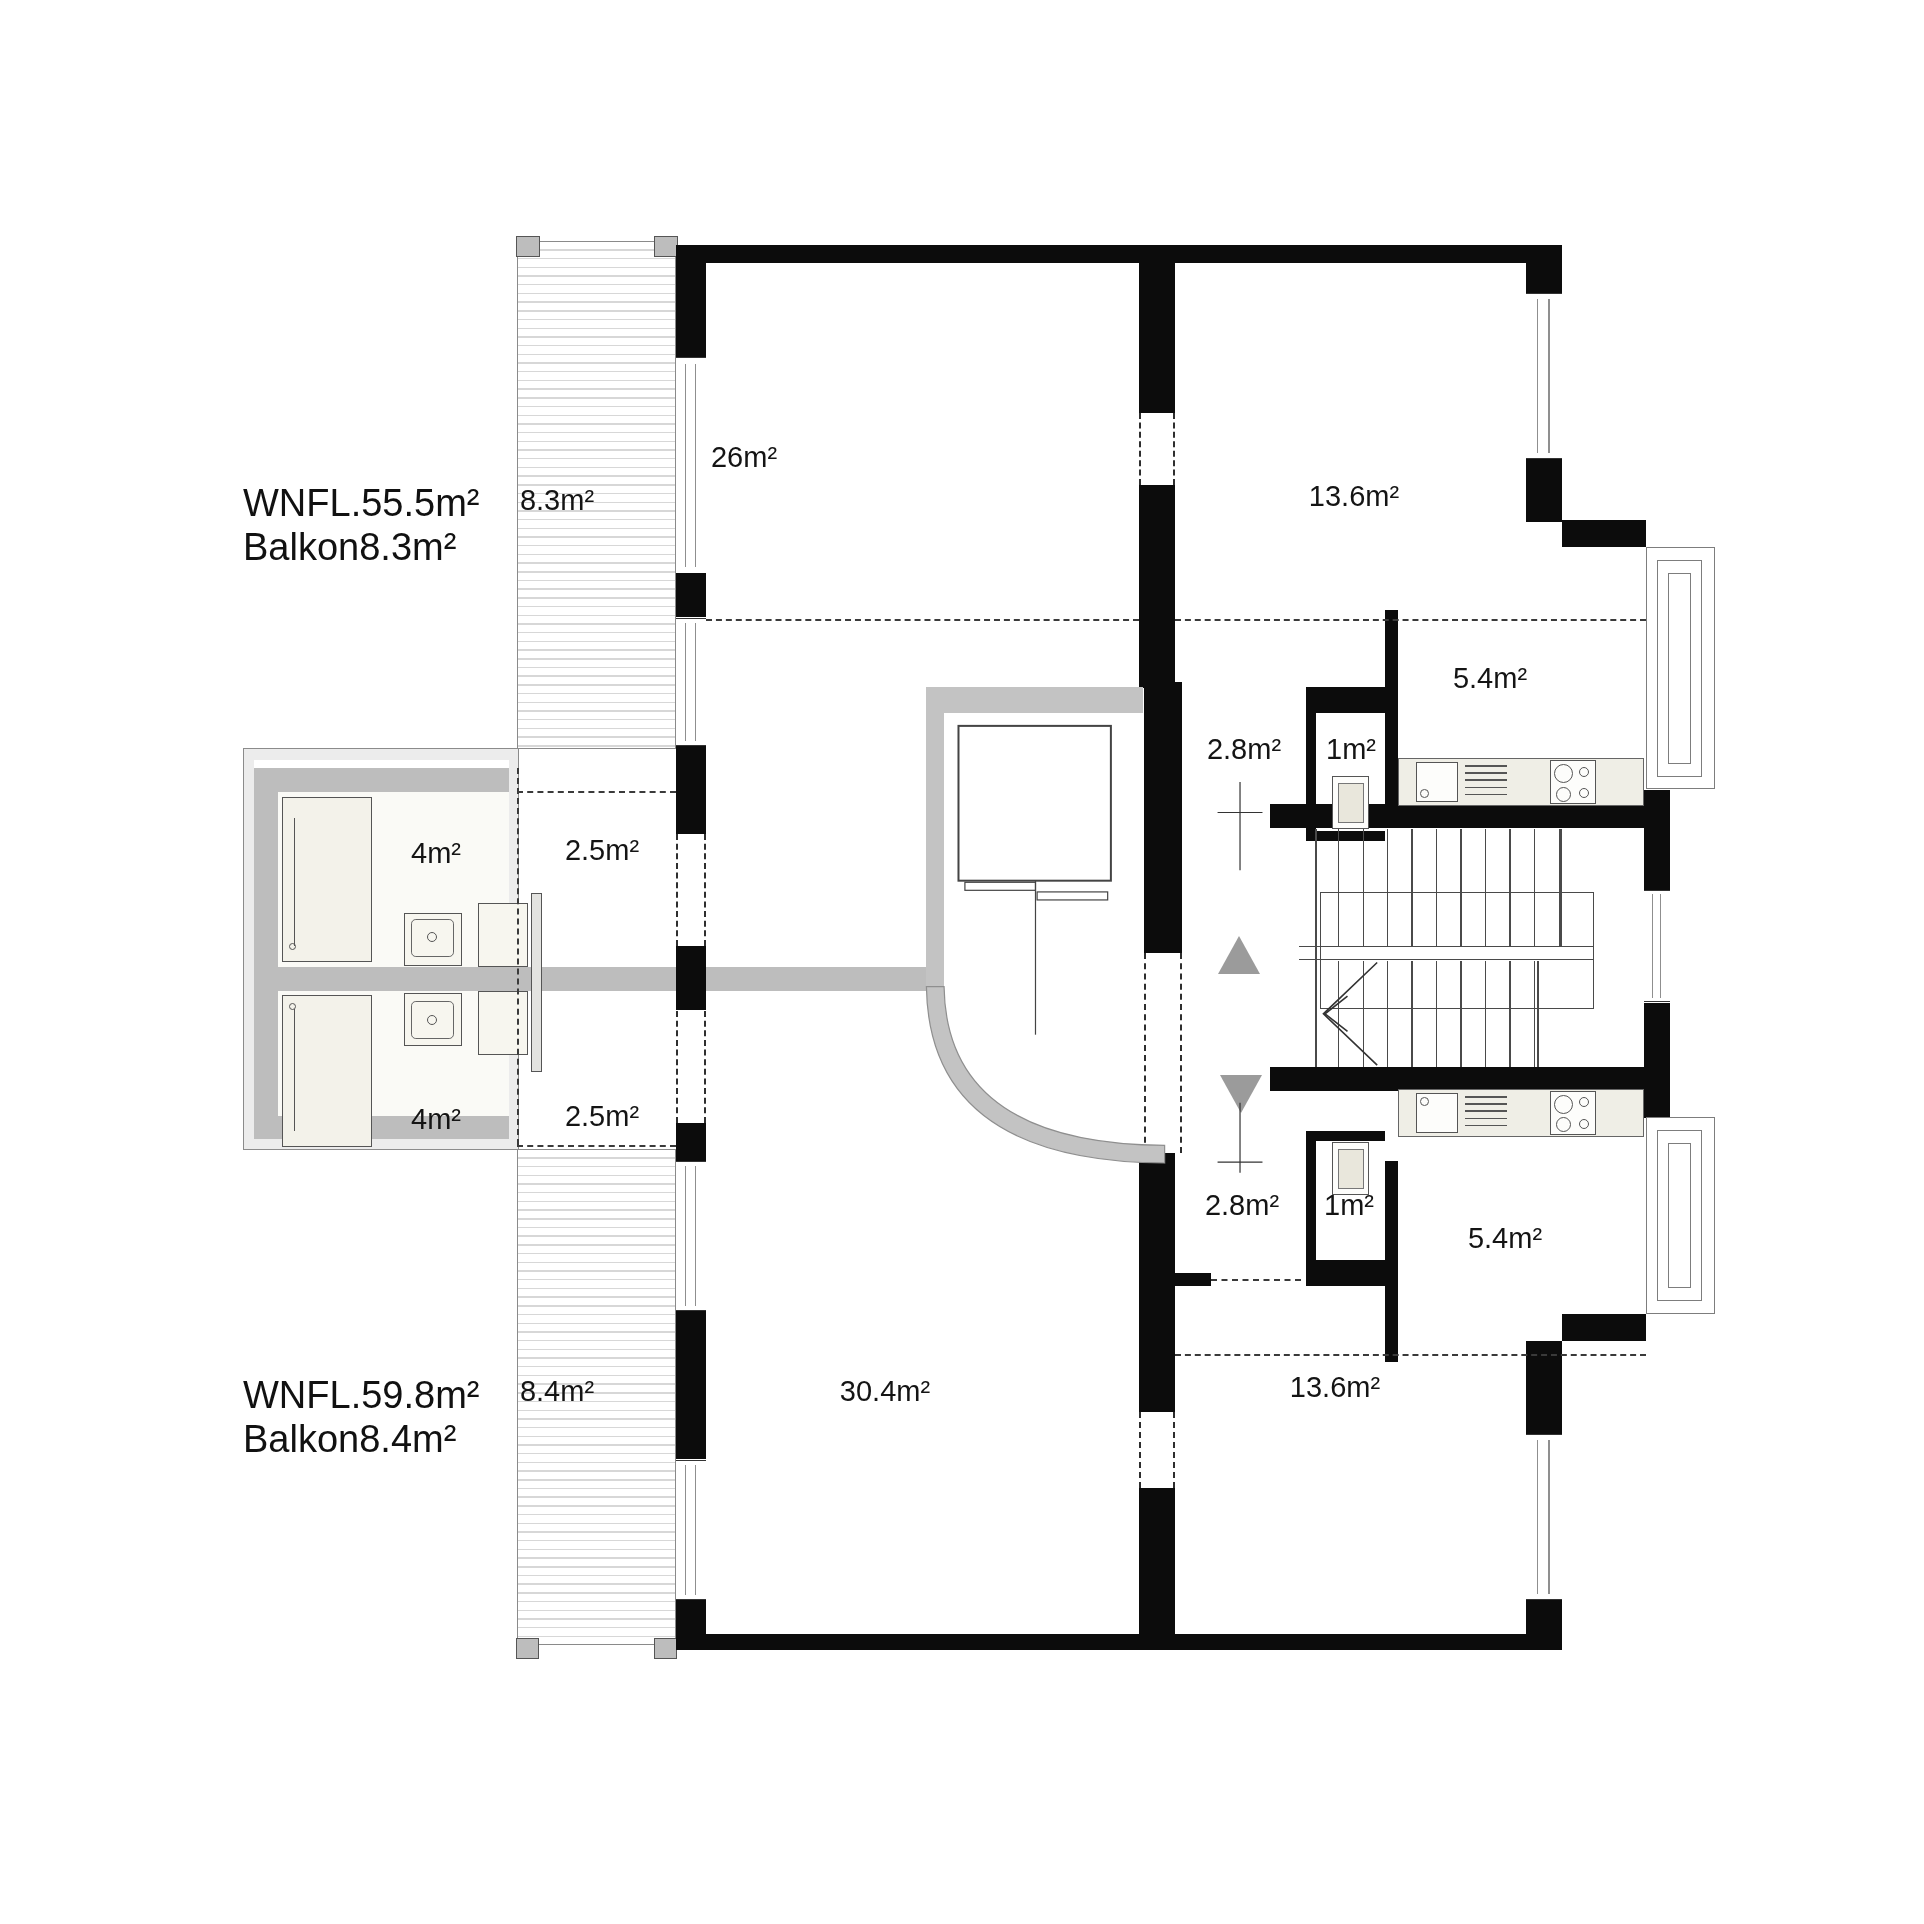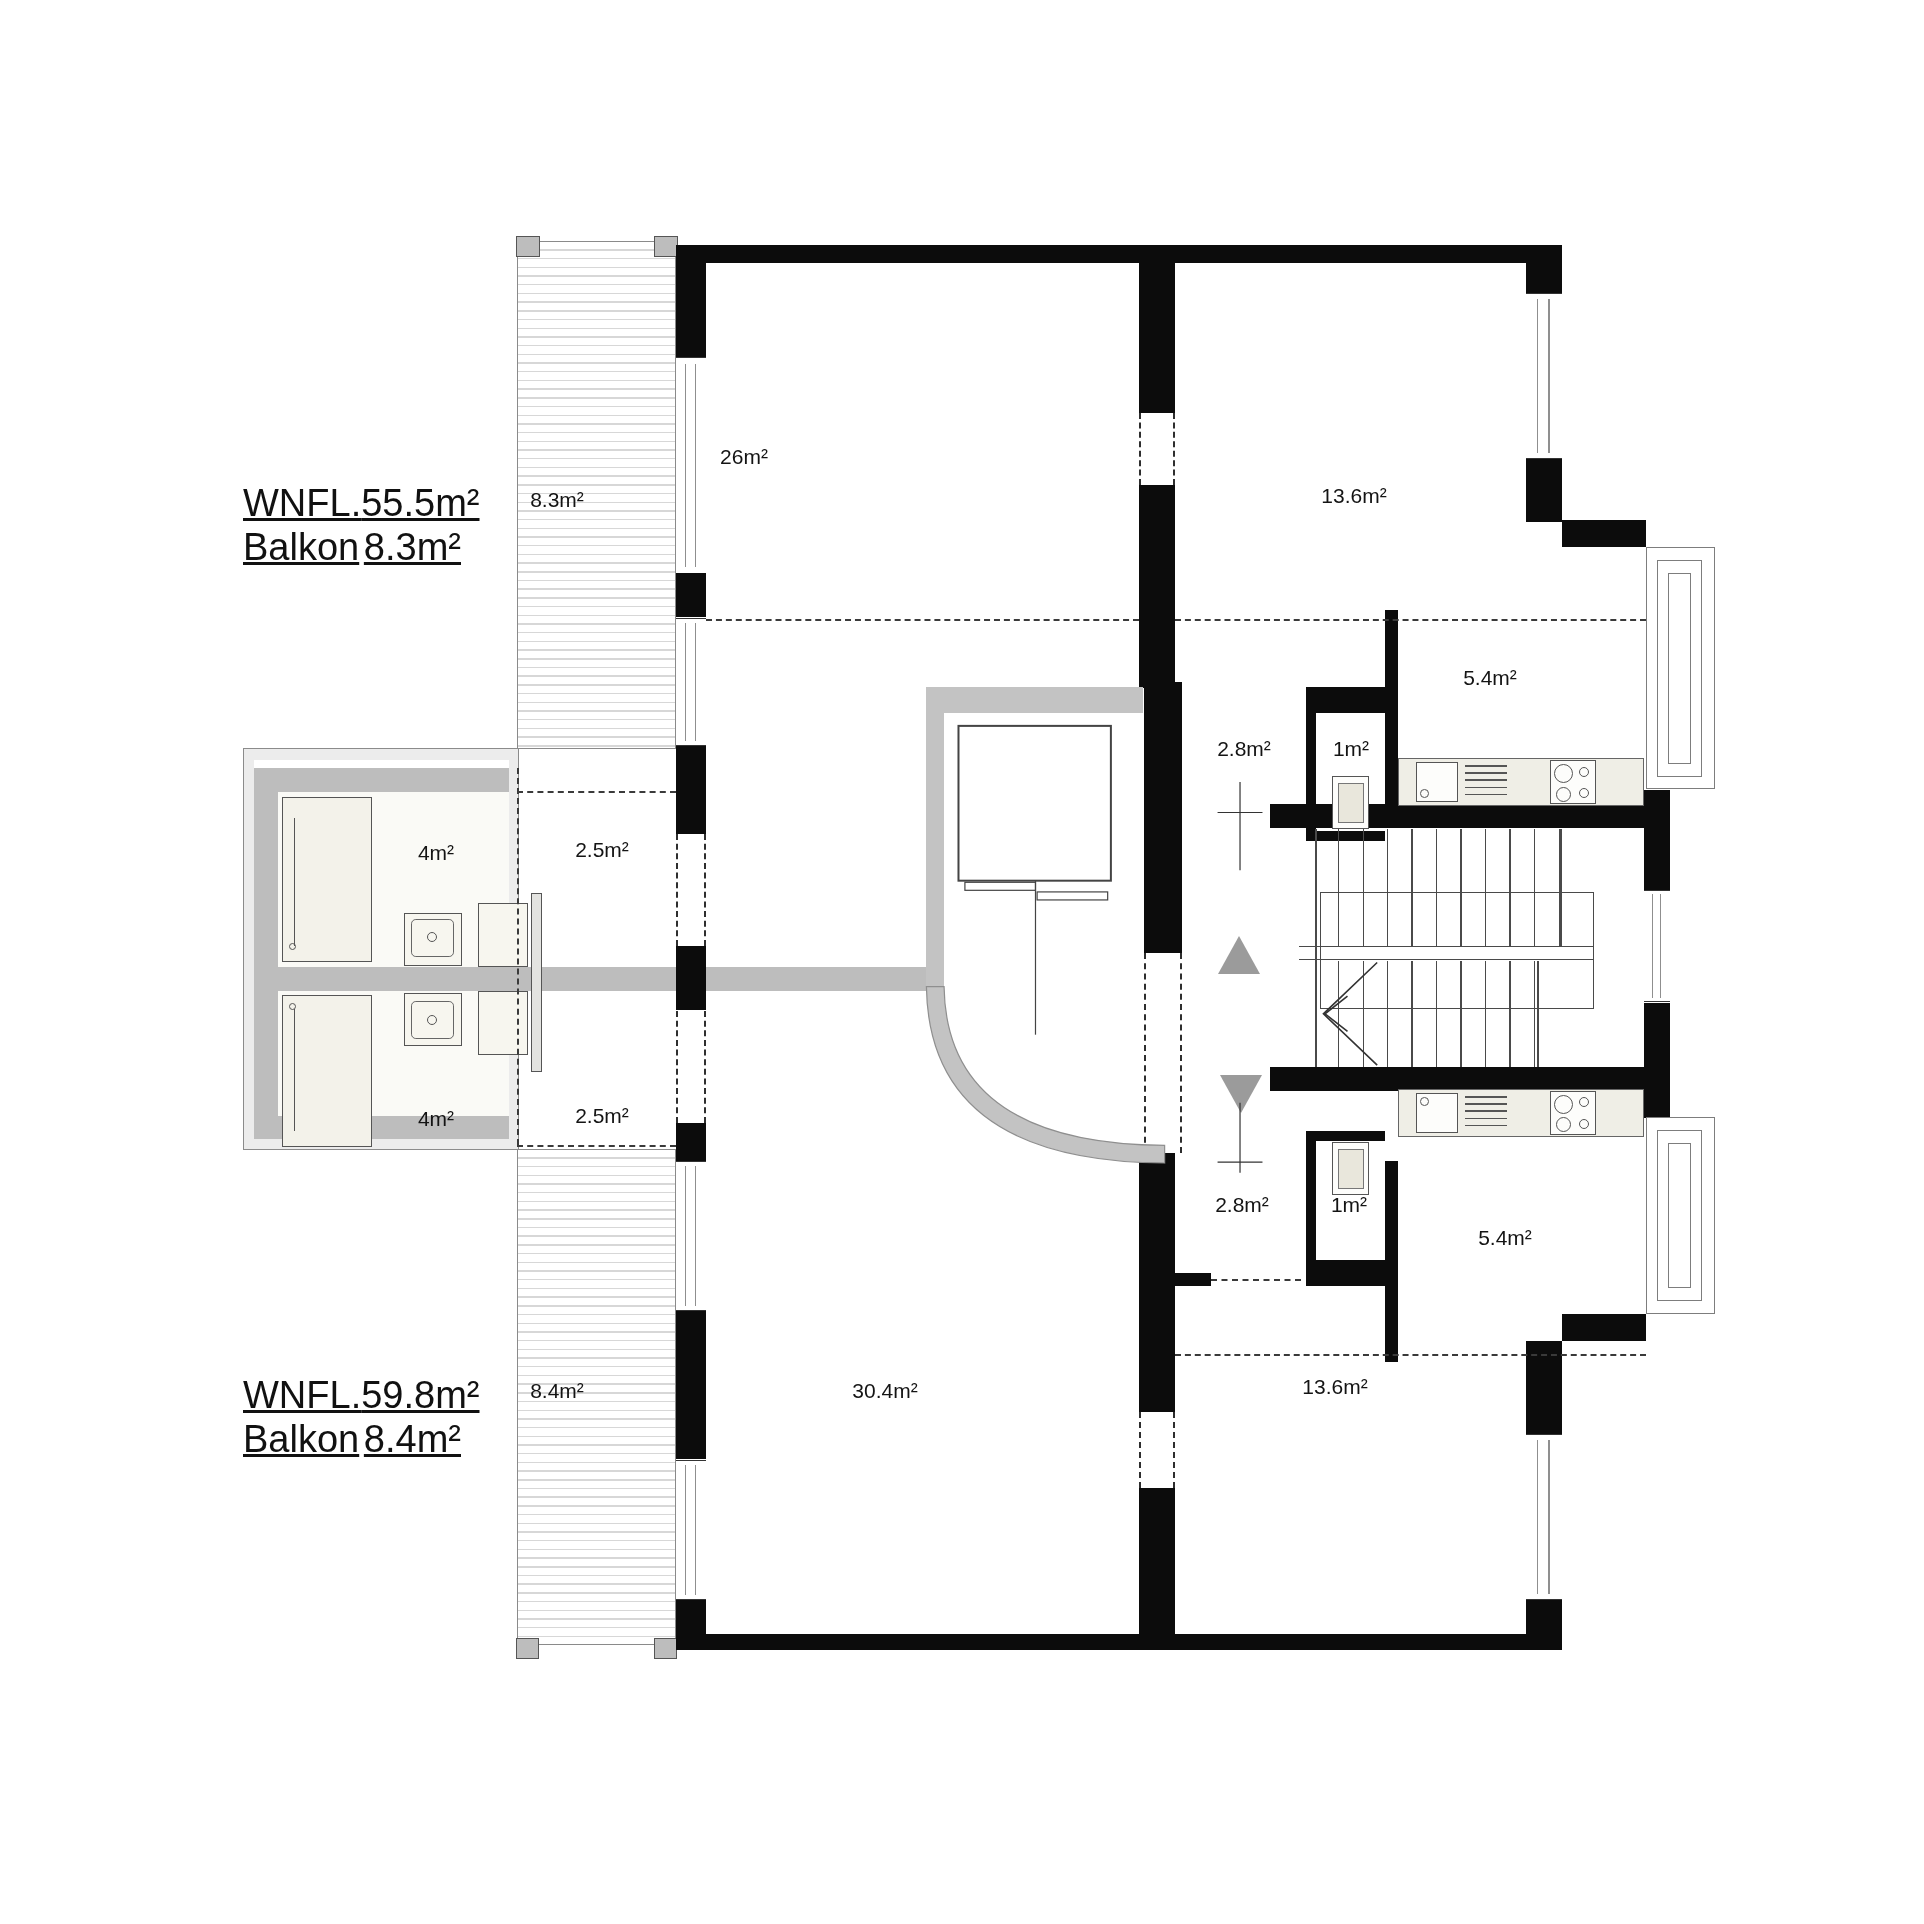--- a/index.html
+++ b/index.html
@@ -14,23 +14,23 @@
   .bathfloor{position:absolute;background:#fafaf6;}
   .hatch{position:absolute;background:repeating-linear-gradient(180deg,#ffffff 0 7.2px,#d7d7d7 7.2px 8.7px);
          border:1.2px solid #8a8a8a;box-sizing:border-box;}
   .post{position:absolute;background:#bdbdbd;border:1.2px solid #555;box-sizing:border-box;}
   .winv{position:absolute;background:#ffffff;border-top:1.6px solid #333;border-bottom:1.6px solid #333;box-sizing:border-box;}
   .winv::before,.winv::after{content:"";position:absolute;top:3%;bottom:3%;width:1.2px;background:#8f8f8f;}
   .winv::before{left:30%;} .winv::after{left:62%;}
   .dashbox-v{position:absolute;background:#ffffff;border-left:2px dashed #2e2e2e;border-right:2px dashed #2e2e2e;box-sizing:border-box;}
   .dline-h{position:absolute;border-top:2px dashed #3a3a3a;height:0;}
   .dline-v{position:absolute;border-left:2px dashed #3a3a3a;width:0;}
-  .label{position:absolute;font-size:21px;color:#141414;transform:translate(-50%,-50%);white-space:nowrap;}
+  .label{position:absolute;font-size:29px;color:#141414;transform:translate(-50%,-50%);white-space:nowrap;}
   .titleblock{position:absolute;left:243px;width:218px;font-size:38px;color:#111;}
-  .titlerow{display:flex;justify-content:space-between;line-height:1.16;text-decoration:underline;}
+  .titlerow{display:flex;line-height:1.16;}
   .counter{position:absolute;background:#efeee6;border:1.2px solid #666;box-sizing:border-box;}
   .appl{position:absolute;background:#fdfdfb;border:1.2px solid #555;box-sizing:border-box;}
   .circ{position:absolute;border:1.2px solid #555;border-radius:50%;box-sizing:border-box;background:transparent;}
   .drainer{position:absolute;background:repeating-linear-gradient(180deg,#555 0 1.6px,transparent 1.6px 7.2px);}
   .fixture{position:absolute;background:#f3f2ea;border:1.2px solid #555;box-sizing:border-box;}
   .toilet-in{position:absolute;background:#e9e7dc;border:0.8px solid #777;box-sizing:border-box;}
   .treads{position:absolute;background:repeating-linear-gradient(90deg,transparent 0 23px,#4a4a4a 23px 24.5px);}
   .thinline-v{position:absolute;width:1.6px;background:#4a4a4a;}
   .landing{position:absolute;background:#ffffff;border-top:1.6px solid #4a4a4a;border-bottom:1.6px solid #4a4a4a;box-sizing:border-box;}
   .guard{position:absolute;border:1.6px solid #4a4a4a;box-sizing:border-box;}

